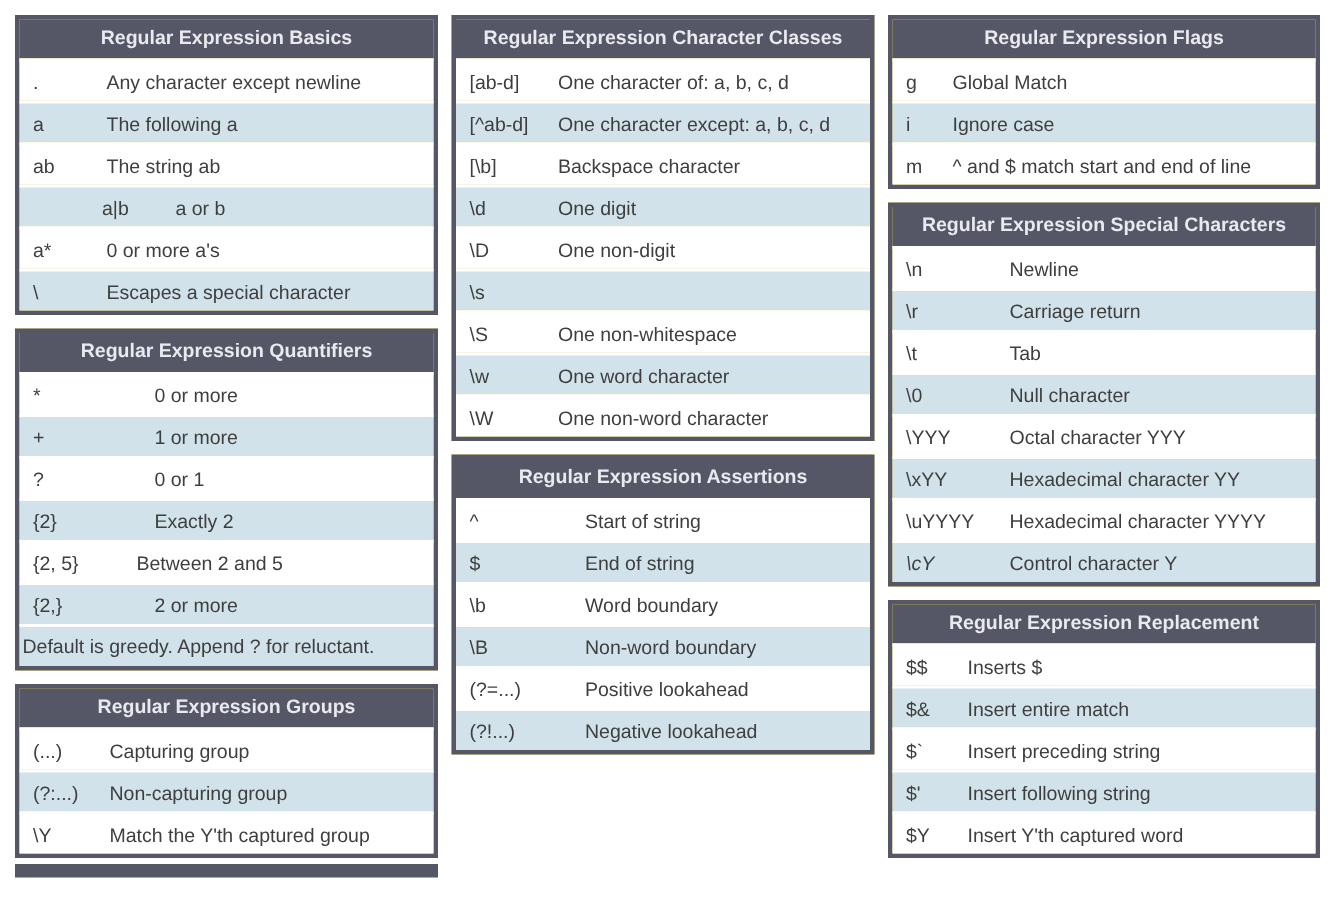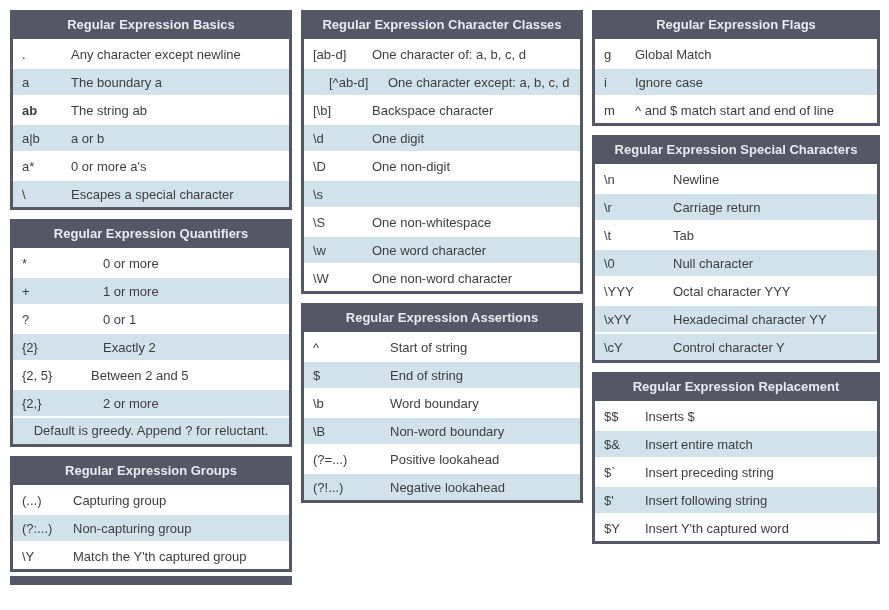--- a/index.html
+++ b/index.html
@@ -57,21 +57,20 @@
   .rx-row.alt { background: var(--rowalt); }
   .rx-sym {
     flex: none;
     padding-left: 9px;
     white-space: nowrap;
   }
   .rx-desc { flex: 1; padding-right: 4px; }
   .rx-footer {
     background: var(--rowalt);
     border-top: 2px solid #ffffff;
-    text-align: center;
     font-size: 13px;
     color: var(--text);
     padding: 5px 2px;
     line-height: 16px;
   }
   .rx-cutoff {
     height: 9px;
     background: var(--dark);
     margin-top: -5px;
     width: 100%;
@@ -83,28 +82,28 @@
 <div class="sheet">
   <div class="col col-1">
       <div class="rx-table">
         <div class="rx-header">Regular Expression Basics</div>
         <div class="rx-row">
           <div class="rx-sym" style="width: 58px;">.</div>
           <div class="rx-desc">Any character except newline</div>
         </div>
         <div class="rx-row alt">
           <div class="rx-sym" style="width: 58px;">a</div>
-          <div class="rx-desc">The boundary a</div>
-        </div>
-        <div class="rx-row">
-          <div class="rx-sym" style="width: 58px; font-weight: bold;">ab</div>
+          <div class="rx-desc">The following a</div>
+        </div>
+        <div class="rx-row">
+          <div class="rx-sym" style="width: 58px;">ab</div>
           <div class="rx-desc">The string ab</div>
         </div>
         <div class="rx-row alt">
-          <div class="rx-sym" style="width: 58px;">a|b</div>
+          <div class="rx-sym" style="width: 58px; margin-left: 46px;">a|b</div>
           <div class="rx-desc">a or b</div>
         </div>
         <div class="rx-row">
           <div class="rx-sym" style="width: 58px;">a*</div>
           <div class="rx-desc">0 or more a's</div>
         </div>
         <div class="rx-row alt">
           <div class="rx-sym" style="width: 58px;">\</div>
           <div class="rx-desc">Escapes a special character</div>
         </div>
@@ -155,21 +154,21 @@
       <div class="rx-cutoff"></div>
     </div>
   <div class="col col-2">
       <div class="rx-table">
         <div class="rx-header">Regular Expression Character Classes</div>
         <div class="rx-row">
           <div class="rx-sym" style="width: 68px;">[ab-d]</div>
           <div class="rx-desc">One character of: a, b, c, d</div>
         </div>
         <div class="rx-row alt">
-          <div class="rx-sym" style="width: 68px; margin-left: 16px;">[^ab-d]</div>
+          <div class="rx-sym" style="width: 68px;">[^ab-d]</div>
           <div class="rx-desc">One character except: a, b, c, d</div>
         </div>
         <div class="rx-row">
           <div class="rx-sym" style="width: 68px;">[\b]</div>
           <div class="rx-desc">Backspace character</div>
         </div>
         <div class="rx-row alt">
           <div class="rx-sym" style="width: 68px;">\d</div>
           <div class="rx-desc">One digit</div>
         </div>
@@ -256,22 +255,26 @@
           <div class="rx-desc">Null character</div>
         </div>
         <div class="rx-row">
           <div class="rx-sym" style="width: 78px;">\YYY</div>
           <div class="rx-desc">Octal character YYY</div>
         </div>
         <div class="rx-row alt">
           <div class="rx-sym" style="width: 78px;">\xYY</div>
           <div class="rx-desc">Hexadecimal character YY</div>
         </div>
-        <div class="rx-row alt">
-          <div class="rx-sym" style="width: 78px;">\cY</div>
+        <div class="rx-row">
+          <div class="rx-sym" style="width: 78px;">\uYYYY</div>
+          <div class="rx-desc">Hexadecimal character YYYY</div>
+        </div>
+        <div class="rx-row alt">
+          <div class="rx-sym" style="width: 78px; font-style: italic;">\cY</div>
           <div class="rx-desc">Control character Y</div>
         </div>
       </div>
       <div class="rx-table">
         <div class="rx-header">Regular Expression Replacement</div>
         <div class="rx-row">
           <div class="rx-sym" style="width: 50px;">$$</div>
           <div class="rx-desc">Inserts $</div>
         </div>
         <div class="rx-row alt">

